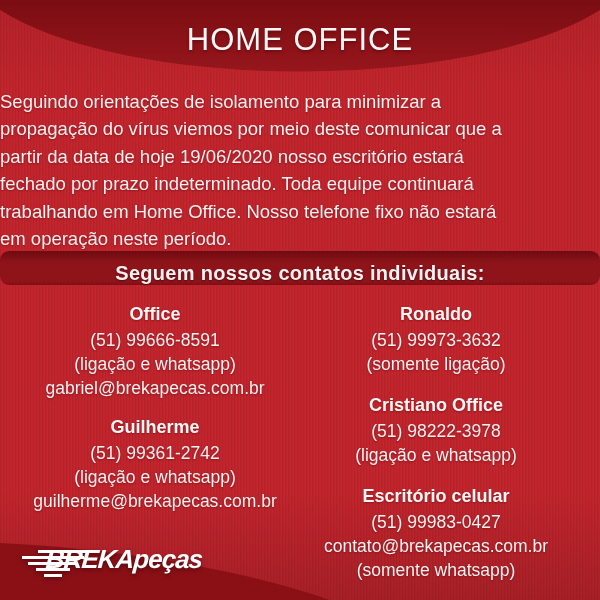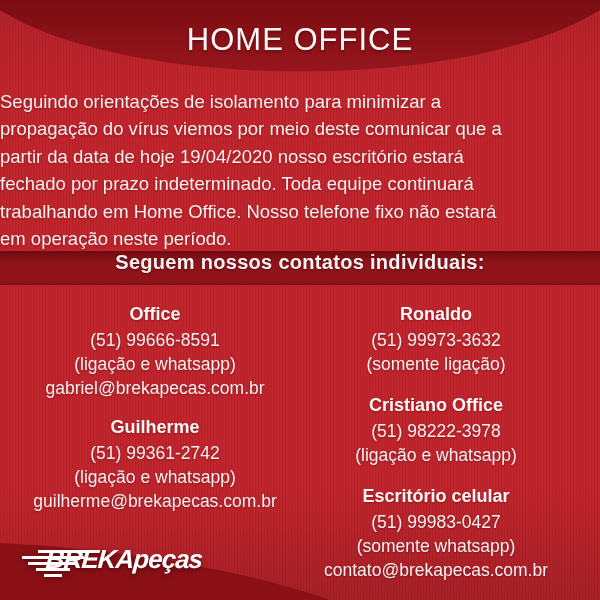--- a/index.html
+++ b/index.html
@@ -23,23 +23,24 @@
   .intro {
     position:absolute; top:88px; left:0; width:100%;
     text-align:left; font-size:18.5px; line-height:27.4px;
     text-shadow:0 1px 2px rgba(60,0,0,0.35);
   }
   .intro-line { white-space:nowrap; }
 
   .band {
     position:absolute; top:251px; left:0; width:600px; height:34px;
     background:linear-gradient(to bottom, #6e0b10, #8e141a 35%, #8e141a 90%, #7c0f14);
-    display:flex; align-items:flex-start; justify-content:center;
+    display:flex; align-items:flex-end; justify-content:center;
     font-size:20px; font-weight:700; letter-spacing:0.3px;
     text-shadow:0 1px 2px rgba(0,0,0,0.4);
+    border-radius:9px;
   }
 
   .col { position:absolute; top:302px; text-align:center; text-shadow:0 1px 2px rgba(60,0,0,0.35); }
   .col-left  { left:0;     width:310px; }
   .col-right { left:291px; width:290px; }
   .contact { margin-bottom:15px; }
   .col-right .contact { margin-bottom:17px; }
   .c-name { font-size:18px; font-weight:700; line-height:24px; margin-bottom:2px; color:#fcf6f6; }
   .c-line { font-size:17.5px; line-height:24px; }
 
@@ -70,21 +71,21 @@
 
   <svg class="arc-bottom" viewBox="0 0 600 65" preserveAspectRatio="none" aria-hidden="true">
     <path d="M0,8 C120,14 240,34 330,65 L0,65 Z" fill="#8a1016"></path>
   </svg>
 
   <h1 class="title">HOME OFFICE</h1>
 
   <div class="intro">
     <div class="intro-line">Seguindo orientações de isolamento para minimizar a</div>
     <div class="intro-line">propagação do vírus viemos por meio deste comunicar que a</div>
-    <div class="intro-line">partir da data de hoje 19/04/2020 nosso escritório estará</div>
+    <div class="intro-line">partir da data de hoje 19/06/2020 nosso escritório estará</div>
     <div class="intro-line">fechado por prazo indeterminado. Toda equipe continuará</div>
     <div class="intro-line">trabalhando em Home Office. Nosso telefone fixo não estará</div>
     <div class="intro-line">em operação neste período.</div>
   </div>
 
   <div class="band">
     <span>Seguem nossos contatos individuais:</span>
   </div>
 
   <div class="col col-left">
@@ -109,22 +110,22 @@
       <div class="c-line">(somente ligação)</div>
     </div>
     <div class="contact">
       <div class="c-name">Cristiano Office</div>
       <div class="c-line">(51) 98222-3978</div>
       <div class="c-line">(ligação e whatsapp)</div>
     </div>
     <div class="contact">
       <div class="c-name">Escritório celular</div>
       <div class="c-line">(51) 99983-0427</div>
+      <div class="c-line">contato@brekapecas.com.br</div>
       <div class="c-line">(somente whatsapp)</div>
-      <div class="c-line">contato@brekapecas.com.br</div>
     </div>
   </div>
 
   <div class="logo">
     <svg class="logo-lines" width="80" height="32" viewBox="0 0 80 32" aria-hidden="true">
       <g fill="#ffffff">
         <rect x="22" y="0" width="56" height="3"></rect>
         <rect x="6" y="6" width="62" height="3"></rect>
         <rect x="12" y="12" width="48" height="3"></rect>
         <rect x="20" y="18" width="34" height="3"></rect>

